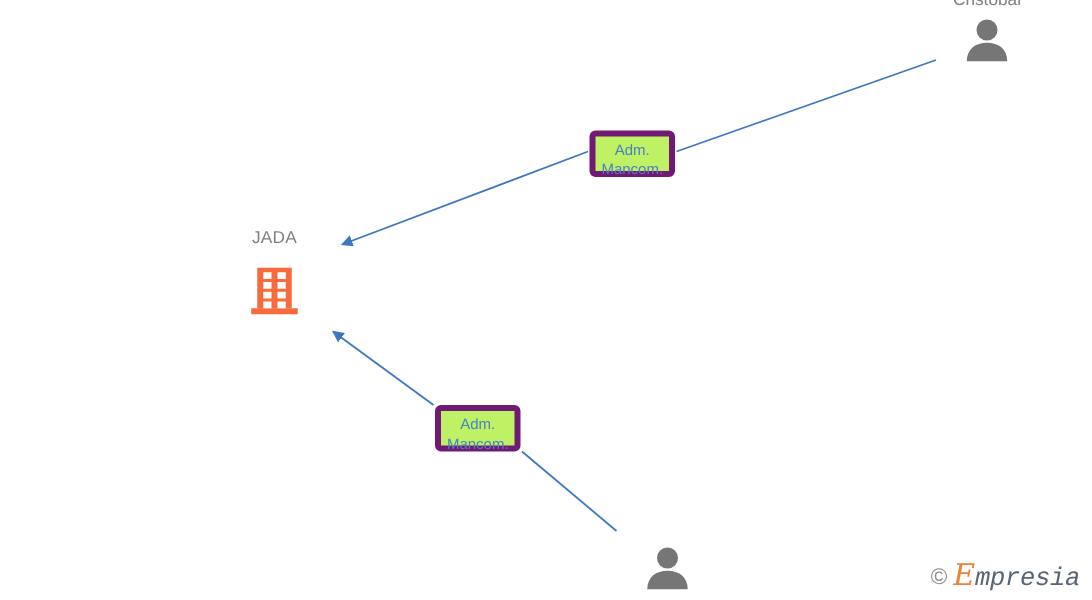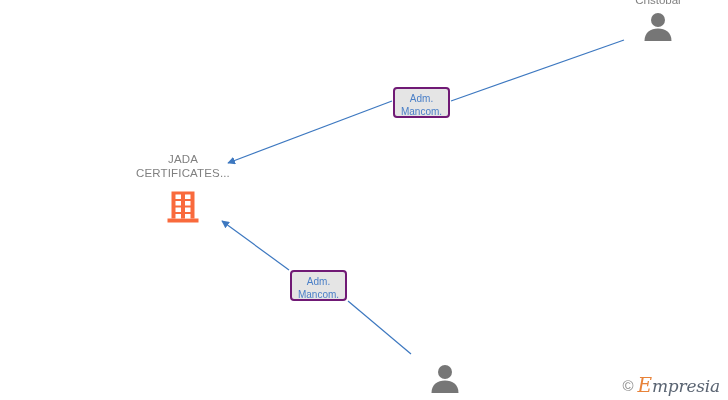--- a/index.html
+++ b/index.html
@@ -73,22 +73,22 @@
   .person-icon-wrap {
     margin-top: 3px;
     display: flex;
     justify-content: center;
   }
 
   
   .relation-box {
     position: absolute;
     box-sizing: border-box;
-    background: #e5e5e5;
-    border: 2px solid #701a75;
+    background: #bef264;
+    border: 4px solid #701a75;
     border-radius: 4px;
     color: #4a7fc7;
     font-size: 10px;
     line-height: 13px;
     text-align: center;
     padding: 3px 0 2px 0;
   }
   .relation-box .ln {
     display: block;
     white-space: nowrap;
@@ -127,20 +127,21 @@
     font-size: 17px;
     line-height: 1;
     letter-spacing: -0.2px;
   }
   #watermark .brand .cap {
     color: #e8833a;
     font-size: 20px;
   }
   #watermark .brand .rest {
     color: #5a6472;
+    font-family: Liberation Mono, monospace;
   }
 </style>
 </head>
 <body>
 
 <div id="canvas">
 
   <svg id="edges" viewBox="0 0 728 400" width="728" height="400">
     <defs>
       <marker id="arrow-blue" viewBox="0 0 10 10" refX="9" refY="5" markerWidth="6.5" markerHeight="6.5" orient="auto-start-reverse">
@@ -151,21 +152,20 @@
     <line x1="624" y1="40" x2="451" y2="101" stroke="#3d78c0" stroke-width="1.2"></line>
     <line x1="392" y1="101" x2="228" y2="163" stroke="#3d78c0" stroke-width="1.2" marker-end="url(#arrow-blue)"></line>
 
     <line x1="411" y1="354" x2="348" y2="301" stroke="#3d78c0" stroke-width="1.2"></line>
     <line x1="289" y1="270" x2="222" y2="221" stroke="#3d78c0" stroke-width="1.2" marker-end="url(#arrow-blue)"></line>
   </svg>
 
   <div class="company-node">
     <div>
       <div class="company-label">JADA</div>
-      <div class="company-label">CERTIFICATES...</div>
     </div>
     <div class="company-icon-wrap">
       <svg width="32" height="33" viewBox="0 0 32 33" aria-hidden="true">
 
         <rect x="4.5" y="1.5" width="23" height="27" fill="#f96a3c"></rect>
 
         <rect x="0.5" y="28.5" width="31" height="4" fill="#f96a3c"></rect>
 
         <rect x="8.5" y="4.5" width="5.5" height="4.5" fill="#ffffff"></rect>
         <rect x="18" y="4.5" width="5.5" height="4.5" fill="#ffffff"></rect>

